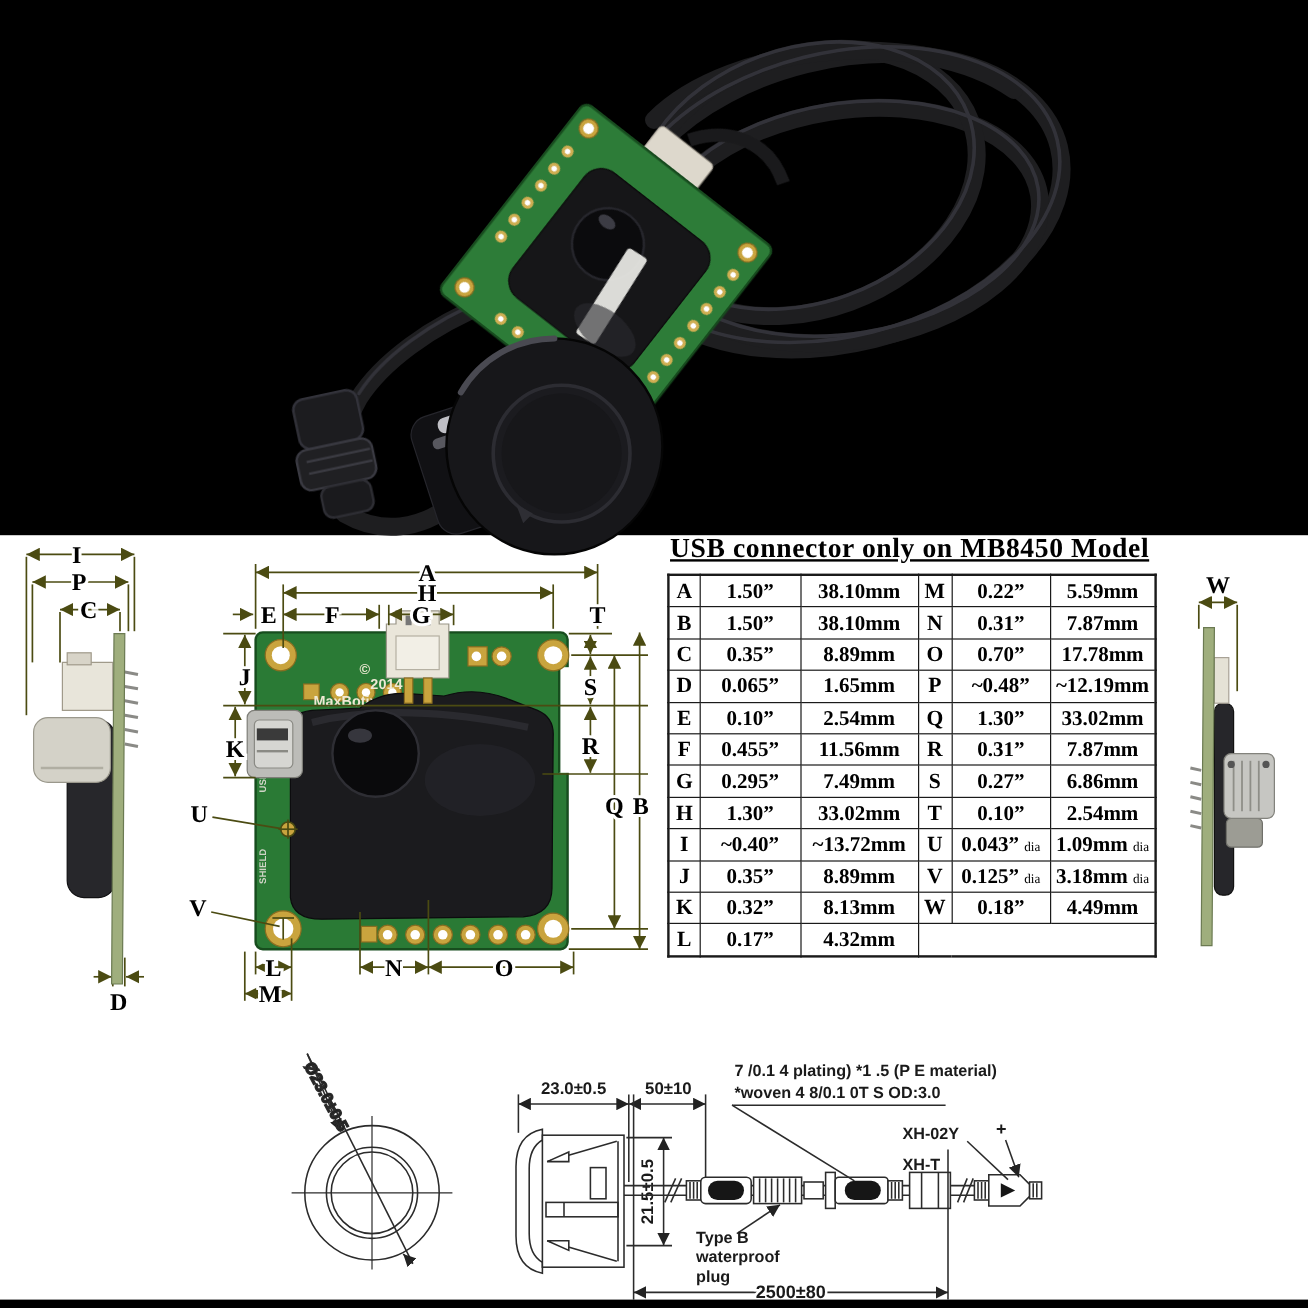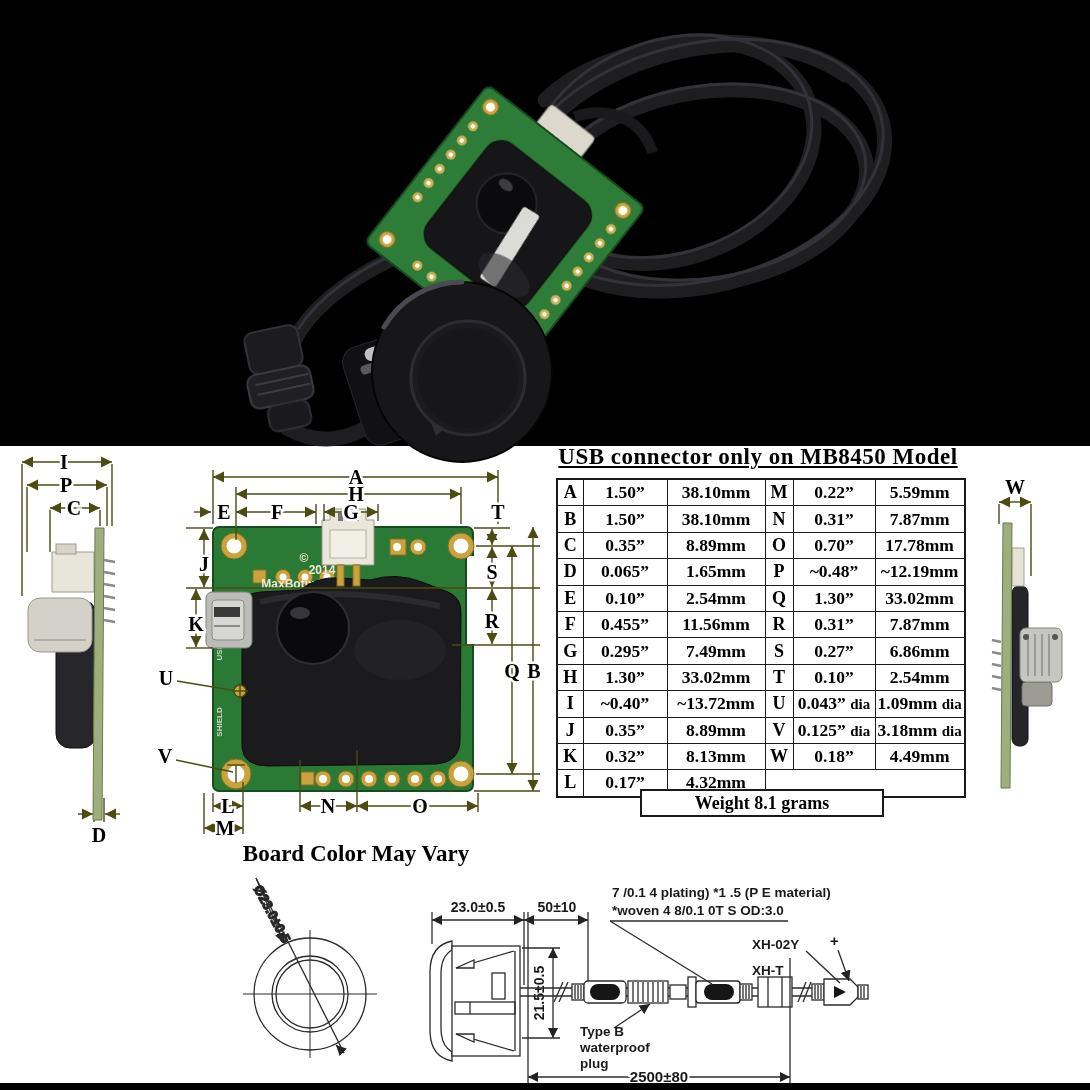--- a/index.html
+++ b/index.html
@@ -7,21 +7,21 @@
         font-family:"Liberation Serif",serif;}
   .page svg{position:absolute;left:0;top:0;}
   
   .tbl-title{position:absolute;left:548px;top:444px;width:420px;text-align:center;
              font:bold 23px "Liberation Serif",serif;color:#000;letter-spacing:.5px;text-decoration:underline;}
   table.dims{position:absolute;left:556px;top:478px;border-collapse:collapse;
              table-layout:fixed;border:2px solid #1a1a1a;}
   table.dims td{border:1.6px solid #1a1a1a;height:25.4px;padding:0 2px;text-align:center;
              font:bold 17.5px "Liberation Serif",serif;color:#000;white-space:nowrap;overflow:hidden;}
   table.dims td.letter{font-size:18px;}
-  table.dims td .dia{font-size:15px;font-weight:bold;}
+  table.dims td .dia{font-size:11px;font-weight:normal;}
   .weight-box{position:absolute;left:640px;top:789px;width:240px;height:24px;
               border:2px solid #1a1a1a;background:#fff;text-align:center;
               font:bold 18px "Liberation Serif",serif;line-height:24px;color:#000;}
   .caption{position:absolute;font:bold 23px "Liberation Serif",serif;color:#000;text-align:center;}
   .cap-left{left:200px;top:841px;width:312px;}
   .cap-right{left:606px;top:841px;width:322px;}
   
   .dim-label{font:bold 20px "Liberation Serif",serif;fill:#000;stroke:#fff;stroke-width:5px;
              paint-order:stroke;text-anchor:middle;}
   .silk{font:bold 12px "Liberation Sans",sans-serif;fill:#efe9d4;text-anchor:middle;}
@@ -599,17 +599,15 @@
           <td>4.49mm</td>
         </tr>
         <tr>
           <td class="letter">L</td>
           <td>0.17”</td>
           <td>4.32mm</td>
           <td class="letter" colspan="3"></td>
         </tr>
       </tbody>
 </table>
-<div class="weight-box">Weight 8.1 grams</div>
-
-<div class="caption cap-left">Board Color May Vary</div>
+
 
 </div>
 
 </body></html>

